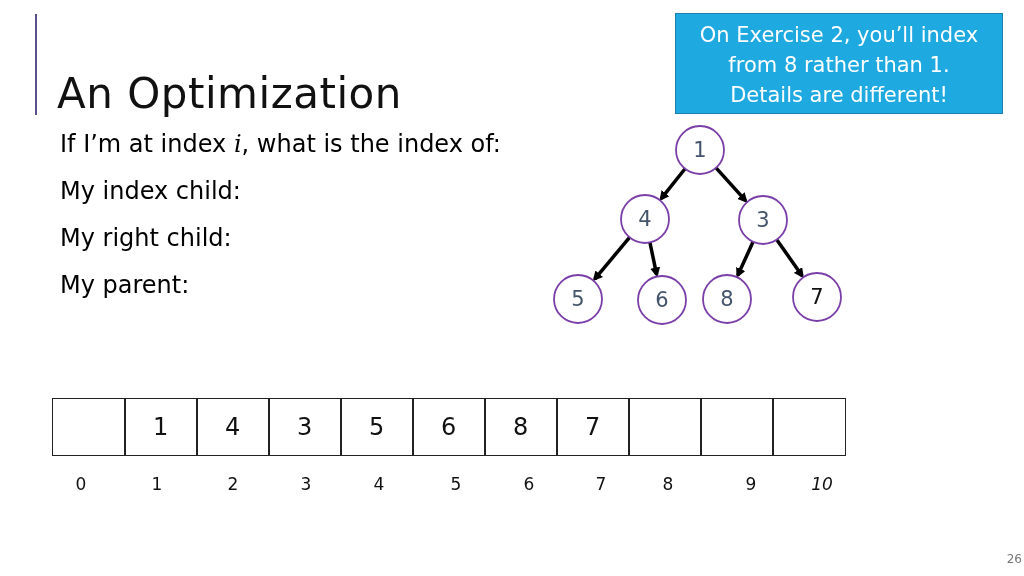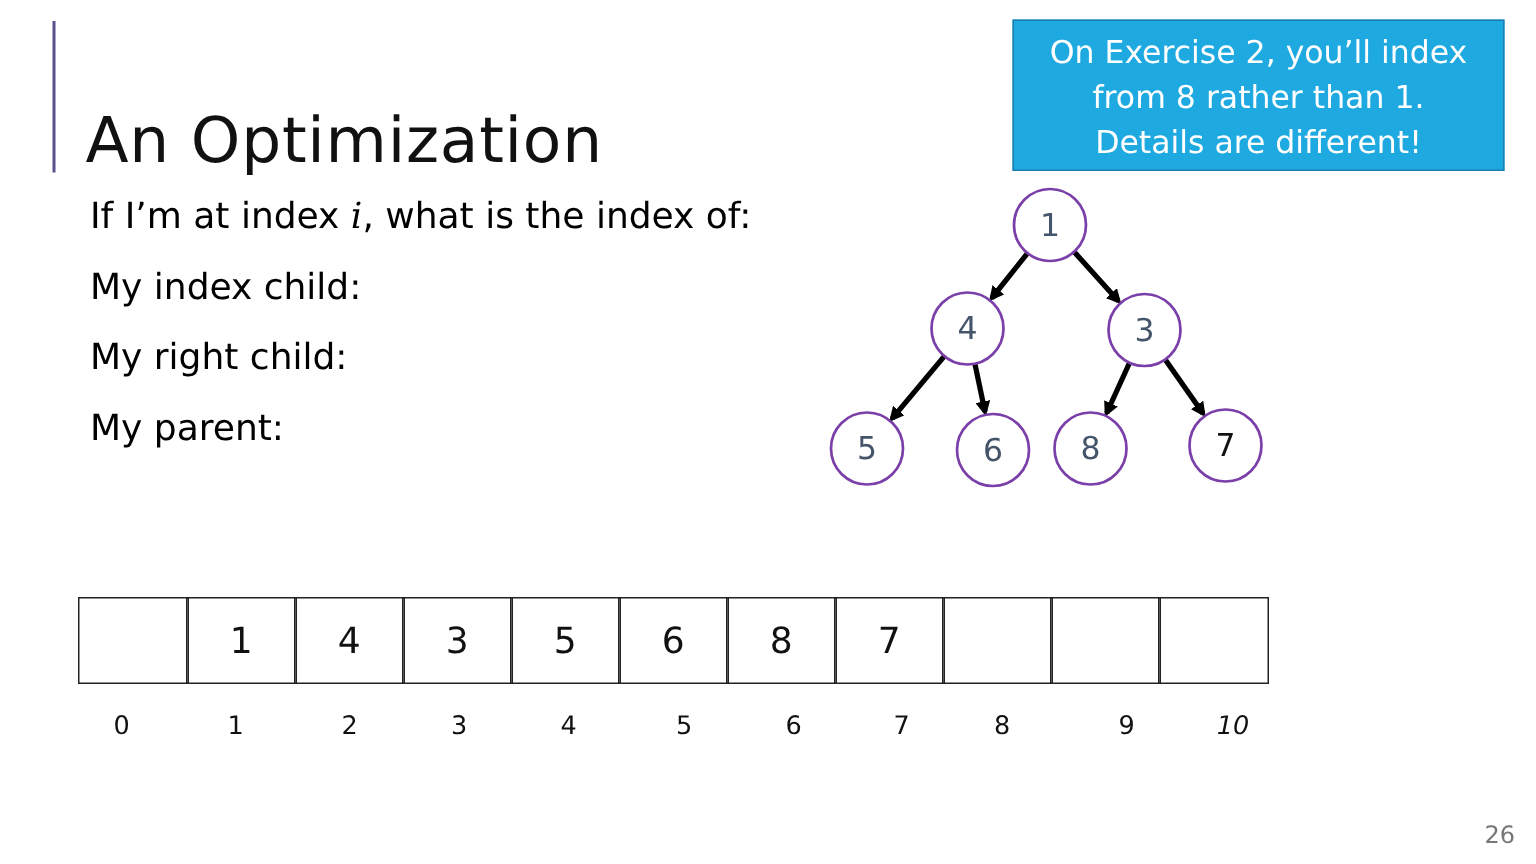--- a/index.html
+++ b/index.html
@@ -45,21 +45,21 @@
     border: 1.5px solid #222; margin-left: -1.5px;
     display: flex; align-items: center; justify-content: center;
     font-size: 24px; color: #111;
   }
   .cell:first-child { margin-left: 0; }
   .indices { position: absolute; top: 474px; left: 0; width: 1024px; height: 24px; }
   .idx {
     position: absolute; font-size: 17px; color: #111; transform: translateX(-50%);
   }
   .page-num {
-    position: absolute; right: 14px; bottom: 10px; font-size: 16px; color: #777;
+    position: absolute; right: 2px; bottom: 10px; font-size: 12px; color: #777;
   }
 </style>
 </head>
 <body>
 
 <div class="accent-bar"></div>
 <div class="title">An Optimization</div>
 
 <div class="callout">
   <div>On Exercise 2, you’ll index</div>

